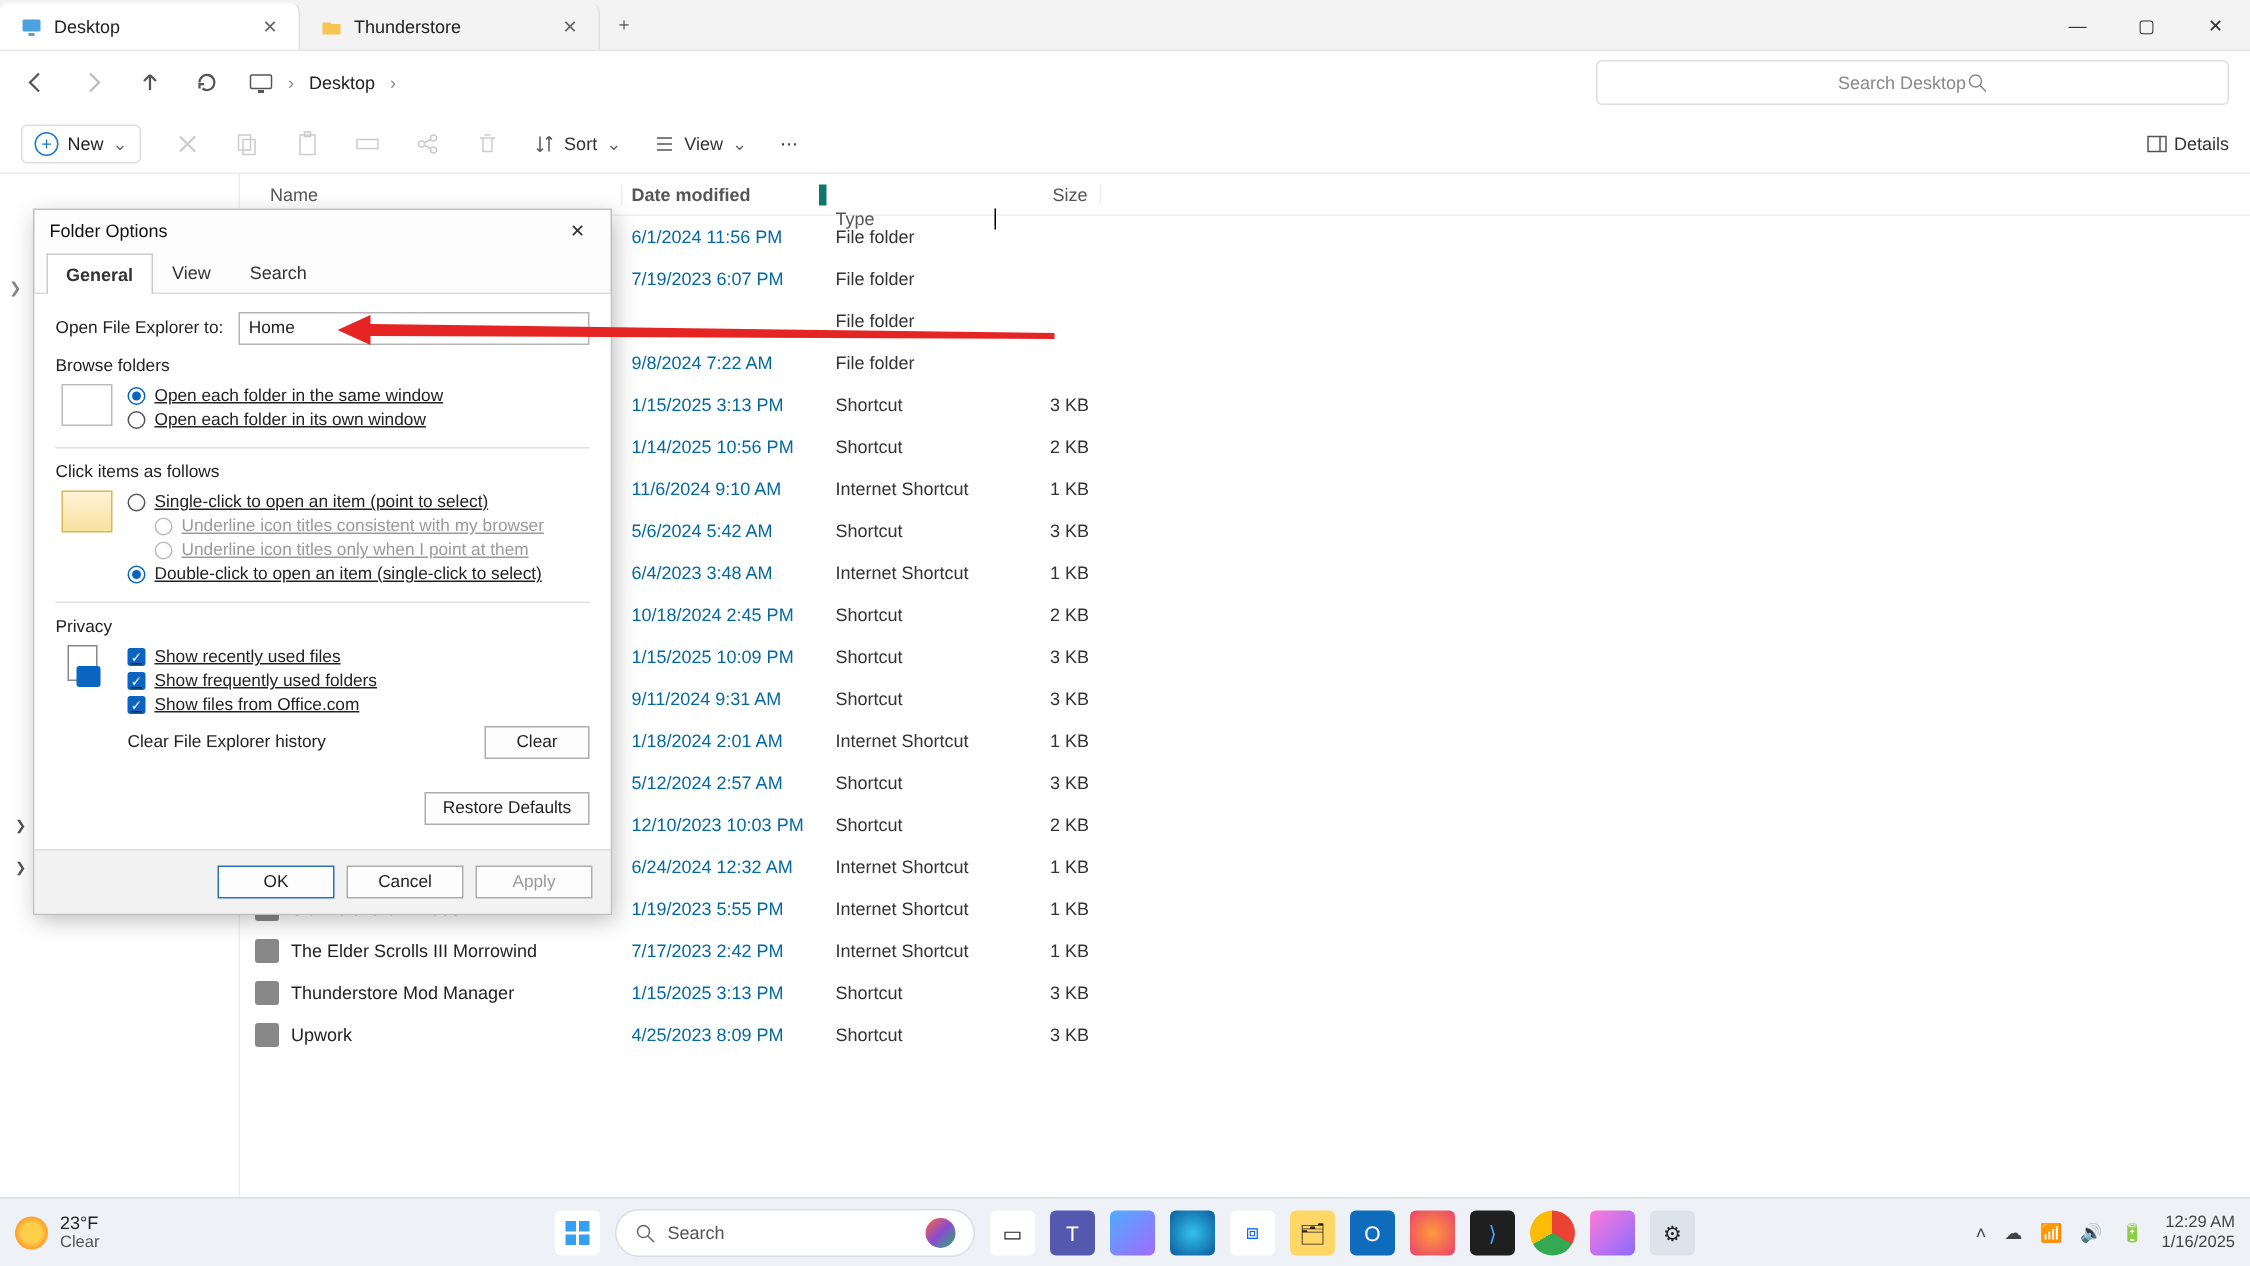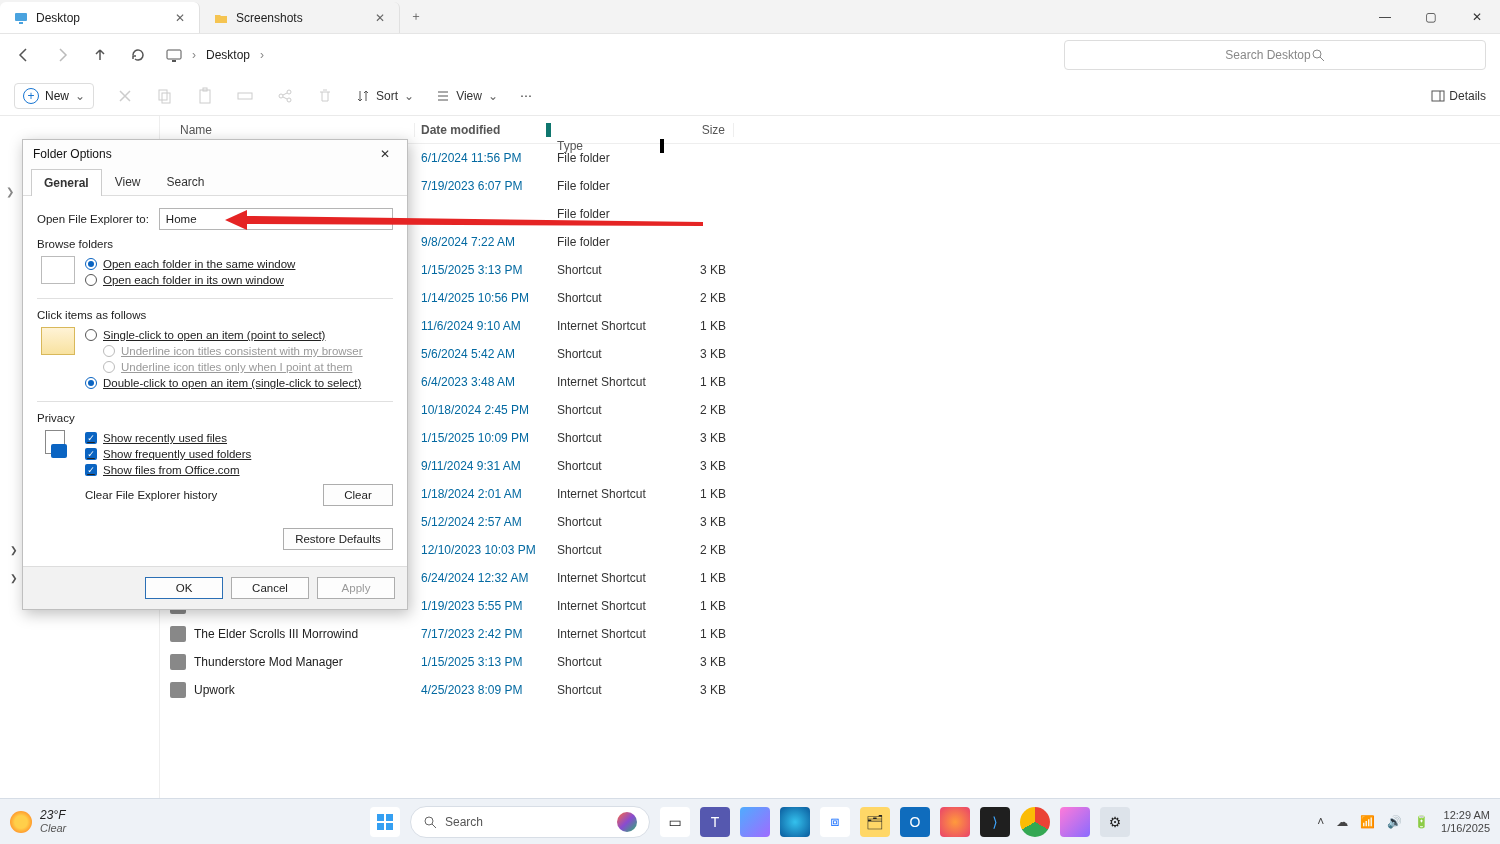--- a/index.html
+++ b/index.html
@@ -37,21 +37,21 @@
 .sidebar { width: 160px; border-right: 1px solid #eee; padding-top: 60px; position: relative; }
 .sidebar .handle { position: absolute; left: 6px; top: 70px; color: #888; font-size: 10px; }
 .sidebar .node { display: flex; align-items: center; gap: 8px; padding: 6px 10px 6px 28px; }
 .sidebar .node .chev { position: absolute; left: 10px; font-size: 9px; color: #555; }
 .sidebar .gap { height: 360px; }
 
 .filegrid { flex: 1; overflow: hidden; position: relative; }
 .colhdr { display: flex; height: 28px; align-items: center; border-bottom: 1px solid #eee; color: #555; }
 .ch-name { width: 255px; padding-left: 20px; border-right: 1px solid #eee; }
 .ch-date { width: 136px; padding-left: 6px; border-right: 5px solid #0f766e; font-weight: bold; }
-.ch-type { width: 113px; padding-left: 6px; border-right: 4px solid #000000; margin-top: 32px; }
+.ch-type { width: 113px; padding-left: 6px; border-right: 1px solid #000000; margin-top: 32px; }
 .ch-size { width: 70px; padding-left: 6px; text-align: right; padding-right: 8px; border-right: 1px solid #eee;}
 .rows { }
 .row { display: flex; height: 28px; align-items: center; }
 .row .c-name { width: 255px; padding-left: 10px; display: flex; align-items: center; gap: 8px; }
 .row .c-date { width: 136px; padding-left: 6px; color: #0369a1; }
 .row .c-type { width: 113px; padding-left: 6px; color: #333; }
 .row .c-size { width: 70px; text-align: right; padding-right: 8px; color: #333; }
 .row .appico { width: 16px; height: 16px; background: #888; border-radius: 2px; display: inline-block; }
 
 
@@ -93,21 +93,21 @@
 .dlg-restore { display: flex; justify-content: flex-end; padding: 2px 0 8px; }
 .dlg-btnrow { display: flex; gap: 8px; justify-content: flex-end; padding: 10px 12px; background: #f2f2f2; border-top: 1px solid #ddd; }
 .dlg-btnrow .btn { min-width: 78px; }
 .btn.dim { color: #9a9a9a; }
 
 
 .annot { position: absolute; left: 225px; top: 208px; z-index: 60; pointer-events: none; }
 
 
 .taskbar { position: absolute; left: 0; bottom: 0; width: 100%; height: 46px; background: #eef2f7; display: flex; align-items: center; padding: 0 10px; border-top: 1px solid #d6dde6; }
-.weather { display: flex; align-items: center; gap: 8px; font-style: italic; }
+.weather { display: flex; align-items: center; gap: 8px; }
 .weather .sun { width: 22px; height: 22px; background: radial-gradient(circle,#ffcf4a 40%,#ff9d2e 70%); border-radius: 50%; }
 .weather .txt { line-height: 1.1; }
 .tb-center { position: absolute; left: 50%; transform: translateX(-50%); display: flex; align-items: center; gap: 10px; }
 .tb-ico { width: 30px; height: 30px; border-radius: 4px; background: #cfd7e2; display: flex; align-items: center; justify-content: center; font-size: 14px; }
 .tb-search { width: 240px; height: 32px; background: #fff; border: 1px solid #d8dee6; border-radius: 16px; display: flex; align-items: center; gap: 8px; padding: 0 12px; color: #555; }
 .tb-search .circ { width: 20px; height: 20px; border-radius: 50%; background: linear-gradient(135deg,#ff6a3d,#894bd1,#29b36b); }
 .systray { margin-left: auto; display: flex; align-items: center; gap: 12px; color: #444; }
 .systray .clock { text-align: right; line-height: 1.1; font-size: 11px; }
 
 svg { display: block; }
@@ -125,21 +125,21 @@
     </span>
     <span>Desktop</span>
     <span class="closex">✕</span>
   </div>
   <div class="tab inactive">
     <span class="ficon">
       <svg width="14" height="14">
           <path d="M1 4h5l1 1h6v7H1z" fill="#f5c451"></path>
         </svg>
     </span>
-    <span>Screenshots</span>
+    <span>Thunderstore</span>
     <span class="closex">✕</span>
   </div>
   <div class="newtab">＋</div>
   <div class="wincontrols">
     <div>—</div>
     <div>▢</div>
     <div>✕</div>
   </div>
 </div>
 

